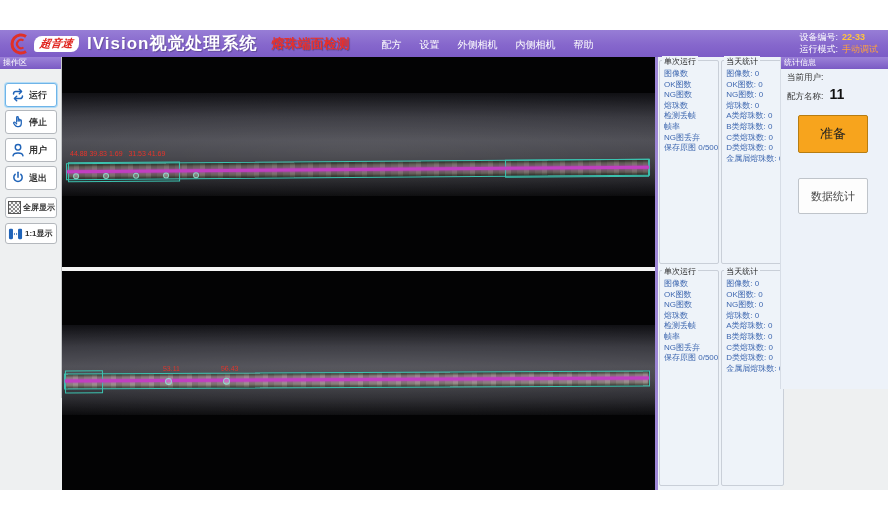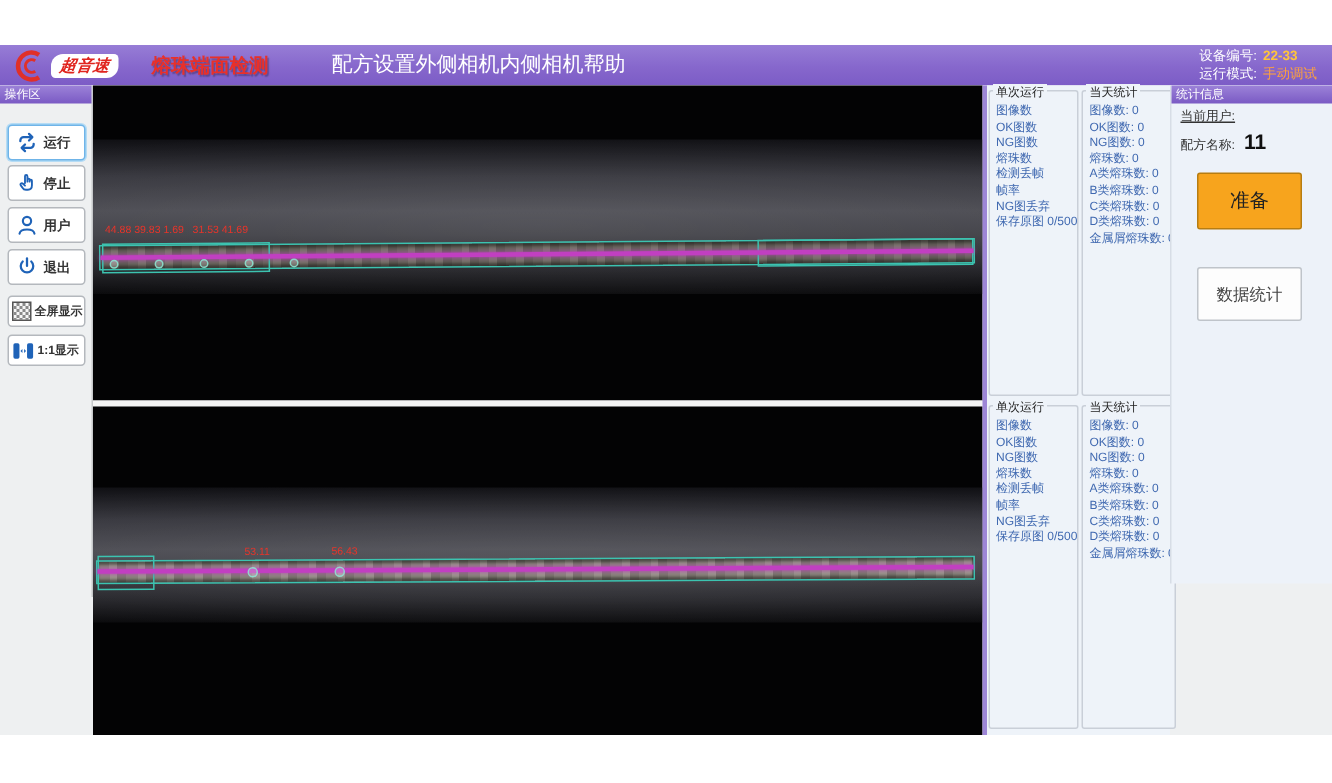--- a/index.html
+++ b/index.html
@@ -28,21 +28,21 @@
   .logo-box {
     background:#fff; border-radius:8px 3px 8px 3px; height:16px; padding:0 6px;
     display:inline-flex; align-items:center; margin-right:8px;
   }
   .logo-box i {
     font-style:italic; font-weight:bold; color:#e0251f; font-size:11px;
     transform:skewX(-8deg); white-space:nowrap;
   }
   .app-title { font-size:17px; font-weight:bold; letter-spacing:1px; text-shadow:1px 1px 1px rgba(0,0,0,.25); }
   .app-subtitle { font-size:13px; font-weight:bold; color:#e8302a; margin-left:14px; text-shadow:1px 1px 1px rgba(0,0,0,.3); }
-  .menu { display:flex; margin-left:42px; align-self:flex-end; padding-bottom:5px; font-size:14px; }
+  .menu { display:flex; gap:18px; margin-left:32px; align-self:flex-end; padding-bottom:5px; font-size:10px; }
   .menu span { cursor:default; }
   .devinfo { margin-left:auto; font-size:9px; line-height:11.5px; text-align:left; padding-right:4px; }
   .devinfo .lbl { color:#fff; }
   .devinfo .val1 { color:#ffc43c; margin-left:4px;font-weight:bold; }
   .devinfo .val2 { color:#ffa23c; margin-left:4px; }
   
   .workspace { position:absolute; left:0; top:57px; width:888px; height:433px; background:#eef0f1; }
   
   .sidebar { position:absolute; left:0; top:0; width:62px; height:341px; background:#eef0f1; border-right:1px solid #c6c8ca; }
   .side-header {
@@ -113,21 +113,21 @@
   .legend {
     position:absolute; top:-5px; left:2px; background:#eef3f9; padding:0 2px;
     font-size:8px; color:#222; white-space:nowrap;
   }
   .rows { padding:8px 0 0 4px; }
   .srow { font-size:8px; color:#3f68b0; line-height:10.6px; white-space:nowrap; }
   
   .infopanel { position:absolute; left:780px; top:0; width:108px; height:332px; background:#edf2f9; border-left:1px solid #d7dde6; }
   .info-body { position:relative; height:421px; }
   .info-row { position:absolute; left:6px; font-size:8.5px; color:#333; }
-  .ir-user { top:3px;text-decoration:underline; }
+  .ir-user { top:3px; }
   .ir-recipe { top:17px; }
   .ir-recipe b { color:#111; margin-left:6px; font-size:14px; }
   .btn-prepare {
     position:absolute; left:17px; top:46px; width:70px; height:38px;
     background:#f7a41d; border:1px solid #b77d12; border-radius:2px;
     font-size:13px; color:#222; font-family:inherit; cursor:default;
   }
   .btn-datastats {
     position:absolute; left:17px; top:109px; width:70px; height:36px;
     background:#fdfdfd; border:1px solid #bfc4ca; border-radius:2px;
@@ -153,20 +153,21 @@
   <div class="menubar">
     <span class="logo-swirl">
       <svg width="26" height="24" viewBox="0 0 26 24">
         <path d="M20 4.5 A9 9 0 1 0 20 19.5" stroke="#e03028" stroke-width="3" fill="none"></path>
         <path d="M17.5 8.5 A4.2 4.2 0 1 0 17.5 15.5" stroke="#e03028" stroke-width="2" fill="none"></path>
       </svg>
     </span>
     <span class="logo-box">
       <i>超音速</i>
     </span>
+    <span class="app-title">IVision视觉处理系统</span>
     <span class="app-subtitle">熔珠端面检测</span>
     <div class="menu">
       <span>配方</span>
       <span>设置</span>
       <span>外侧相机</span>
       <span>内侧相机</span>
       <span>帮助</span>
     </div>
     <div class="devinfo">
       <div><span class="lbl">设备编号:</span><span class="val1">22-33</span></div>

